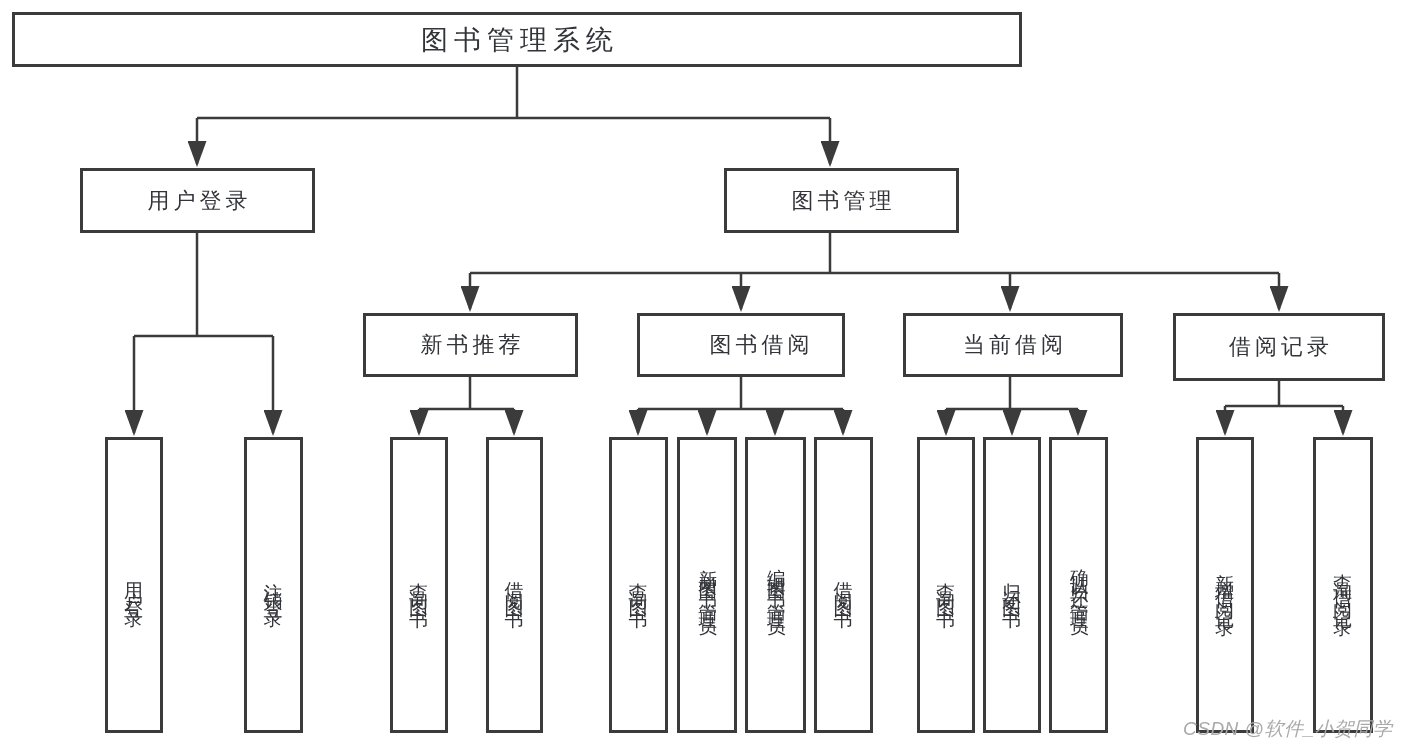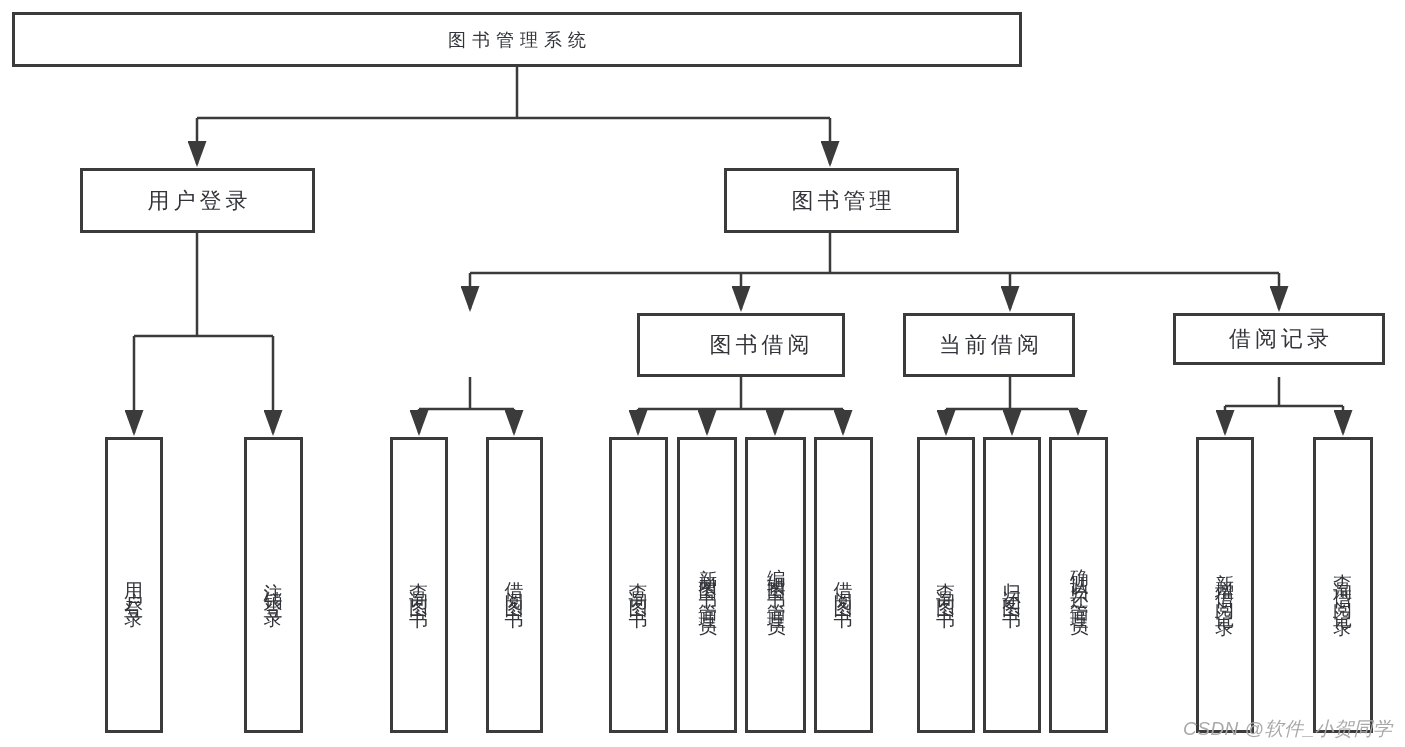--- a/index.html
+++ b/index.html
@@ -31,21 +31,21 @@
     justify-content: center;
     color: #33343a;
   }
   .node.h .lbl {
     font-size: 22px;
     letter-spacing: 4px;
     text-indent: 4px;
     white-space: nowrap;
   }
   .node.root .lbl {
-    font-size: 18px;
+    font-size: 27px;
     letter-spacing: 6px;
     text-indent: 6px;
   }
   .node.v .lbl {
     writing-mode: vertical-rl;
     text-orientation: mixed;
     font-size: 19px;
     letter-spacing: 9px;
     line-height: 1;
     white-space: nowrap;
@@ -125,27 +125,30 @@
     <span class="lbl">图书管理系统</span>
   </div>
 
   <div class="node h" style="left:80px; top:168px; width:235px; height:65px;">
     <span class="lbl">用户登录</span>
   </div>
   <div class="node h" style="left:724px; top:168px; width:235px; height:65px;">
     <span class="lbl">图书管理</span>
   </div>
 
+  <div class="node h" style="left:363px; top:313px; width:215px; height:64px;">
+    <span class="lbl">新书推荐</span>
+  </div>
   <div class="node h" style="left:637px; top:313px; width:208px; height:64px;padding-left:37px;">
     <span class="lbl">图书借阅</span>
   </div>
-  <div class="node h" style="left:903px; top:313px; width:172px; height:64px;">
+  <div class="node h" style="left:903px; top:313px; width:220px; height:64px;">
     <span class="lbl">当前借阅</span>
   </div>
-  <div class="node h" style="left:1173px; top:313px; width:212px; height:52px;">
+  <div class="node h" style="left:1173px; top:313px; width:212px; height:68px;">
     <span class="lbl">借阅记录</span>
   </div>
 
   <div class="node v" style="left:105px; top:437px; width:58px; height:296px;">
     <span class="lbl">用户登录</span>
   </div>
   <div class="node v" style="left:244px; top:437px; width:59px; height:296px;">
     <span class="lbl">注销登录</span>
   </div>
 

